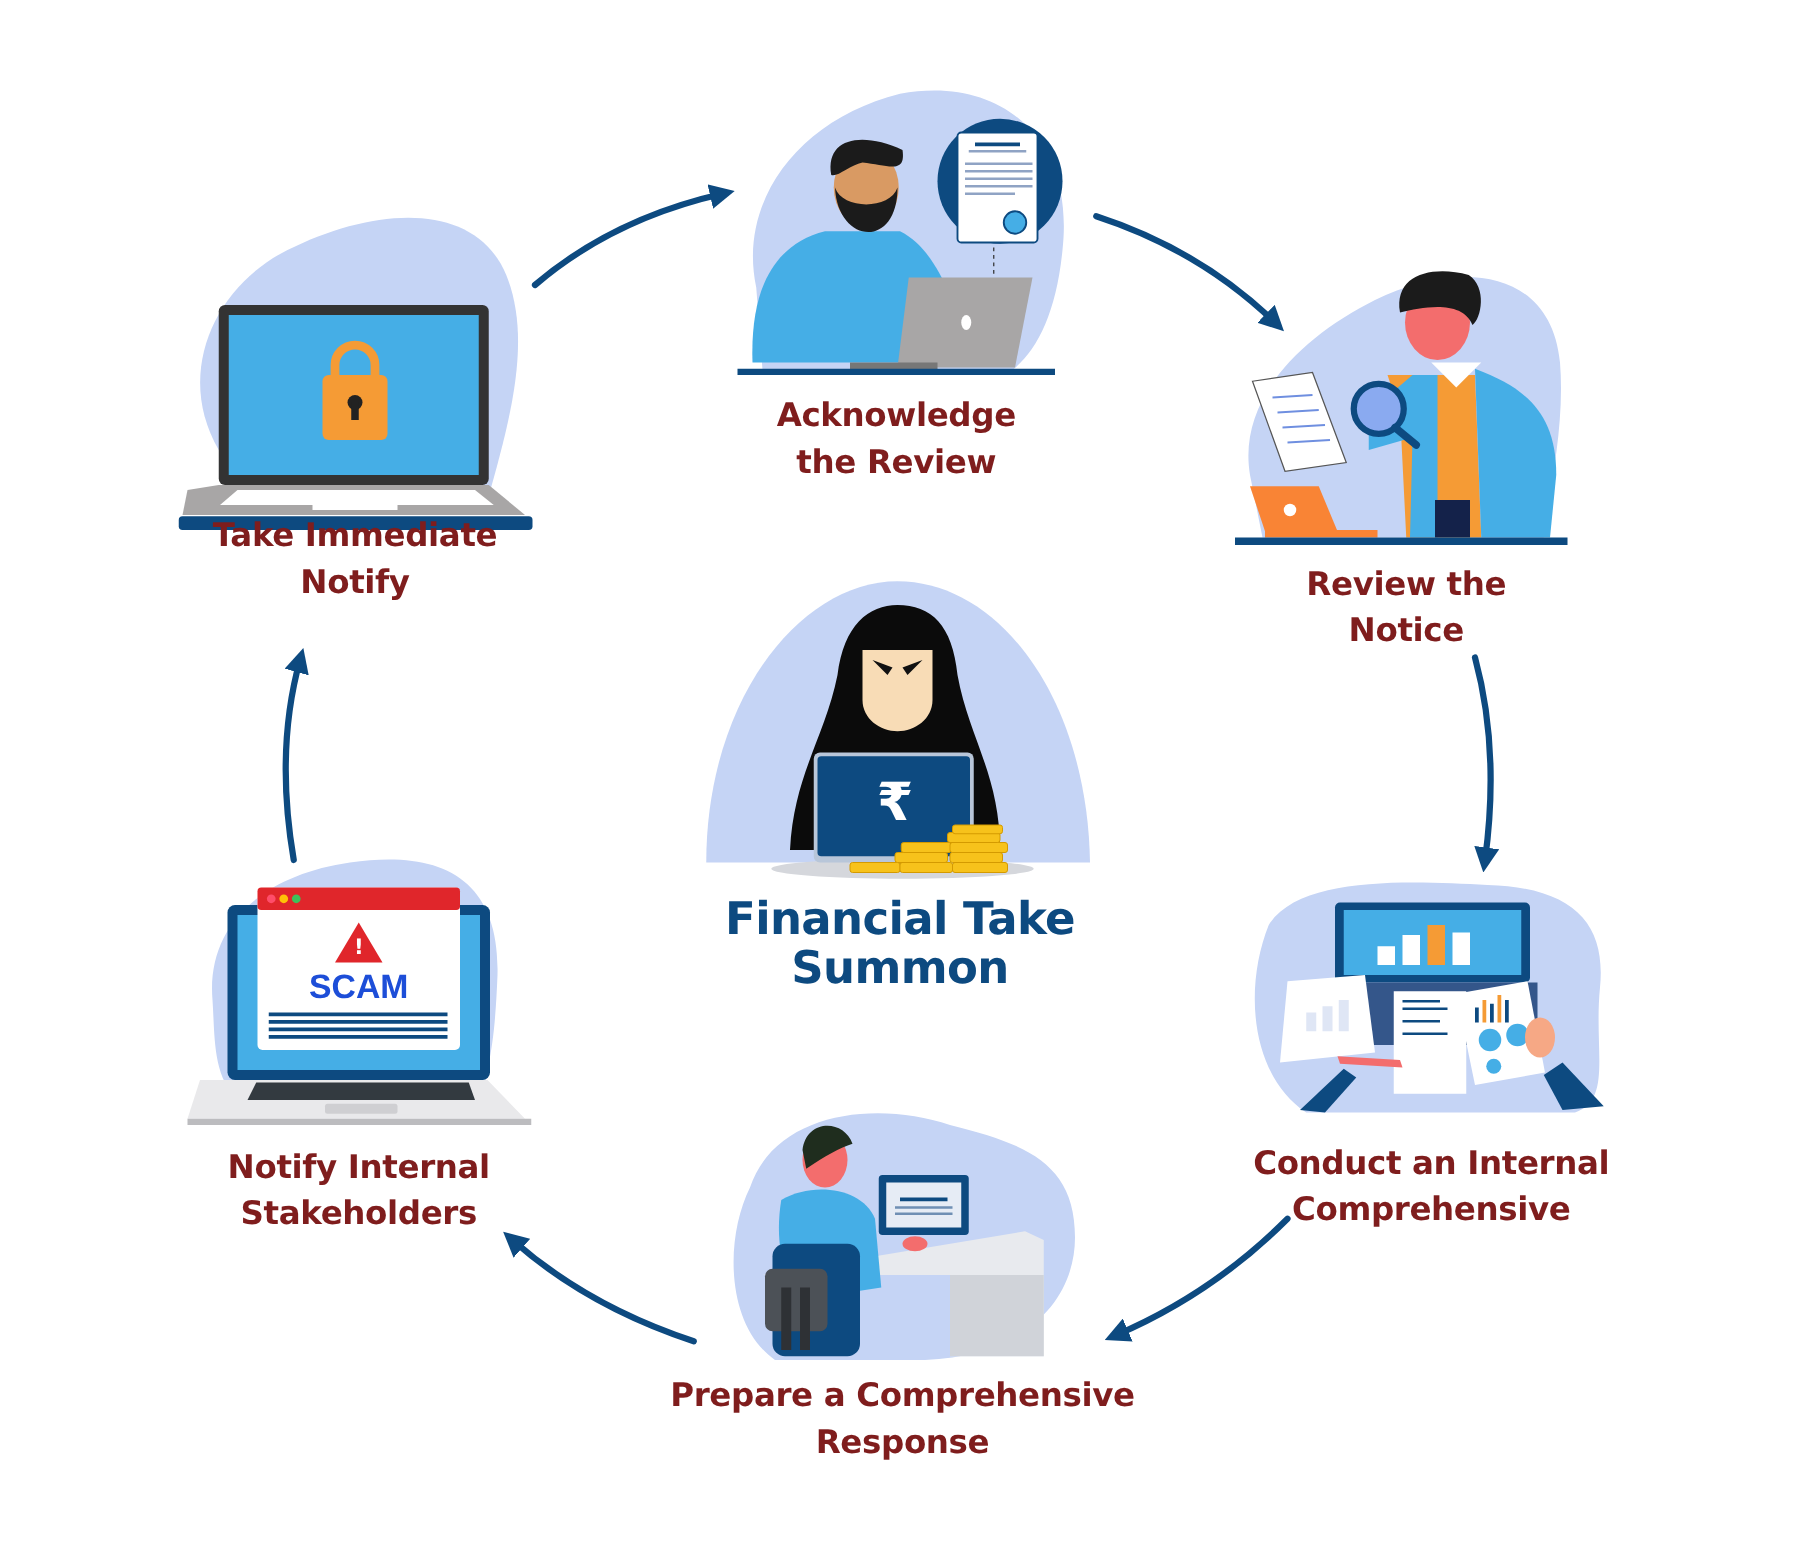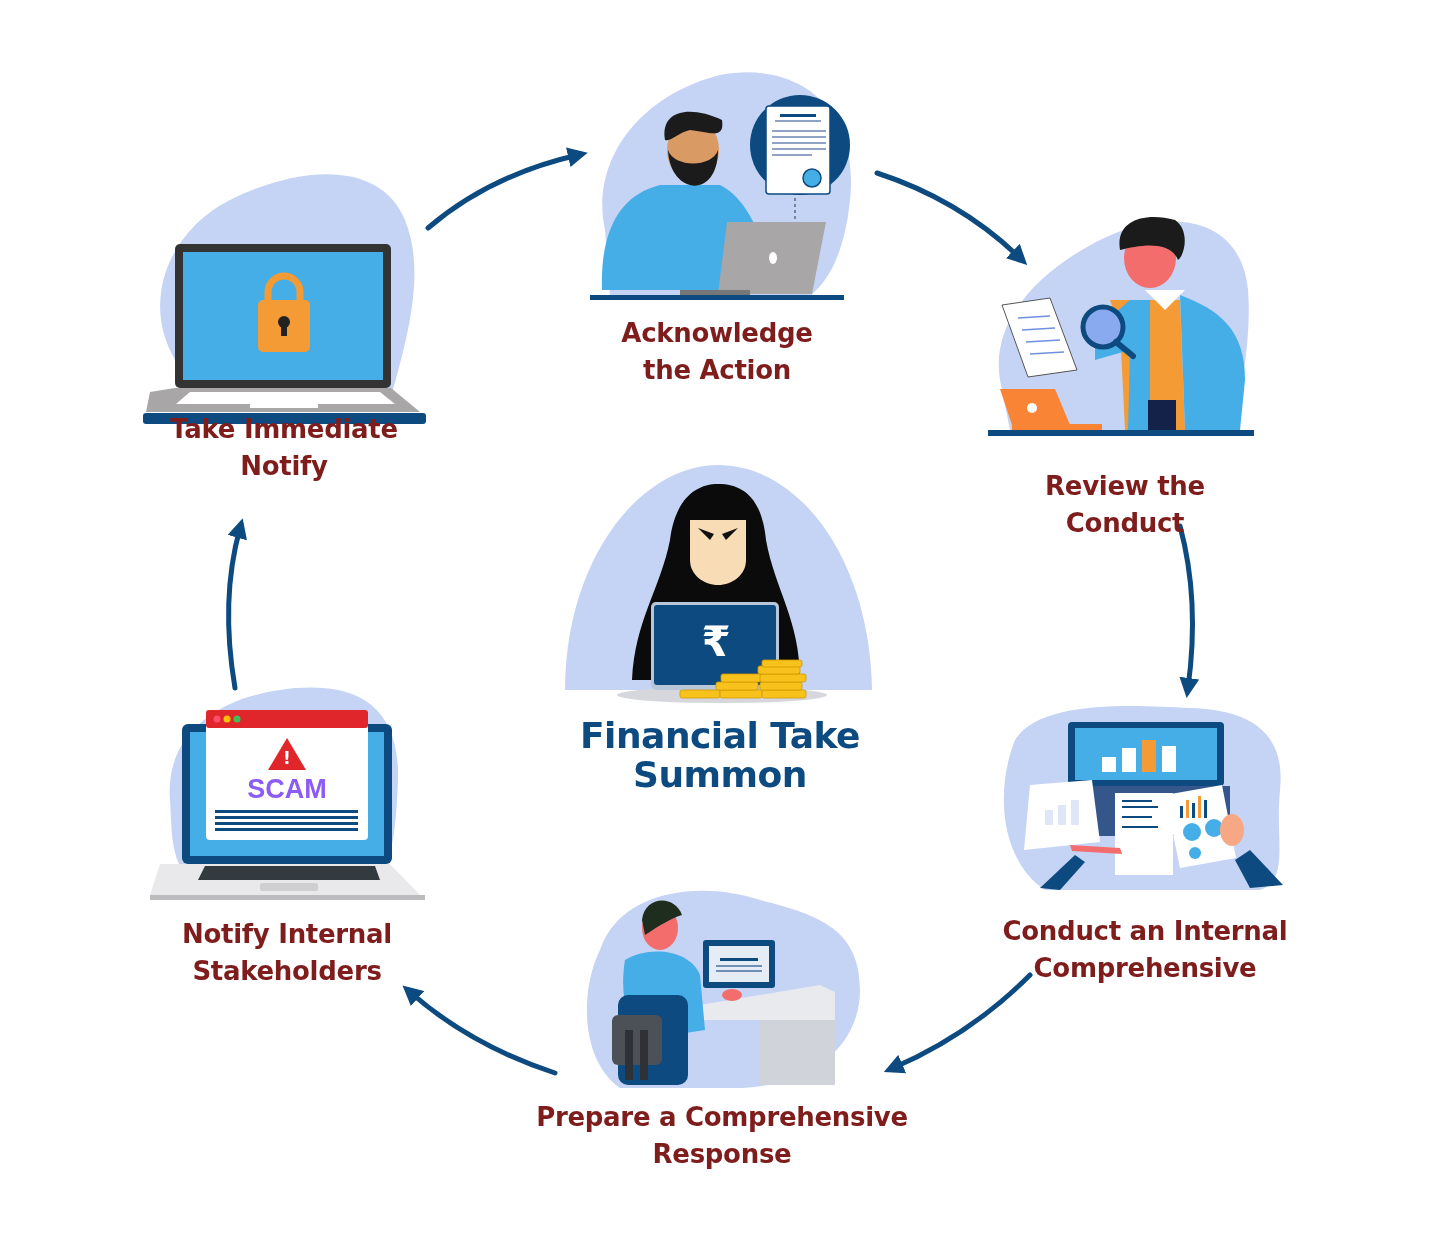--- a/index.html
+++ b/index.html
@@ -186,34 +186,34 @@
       <rect x="721" y="674" width="40" height="8" rx="2"></rect>
       <rect x="760" y="674" width="46" height="8" rx="2"></rect>
       <rect x="758" y="666" width="42" height="8" rx="2"></rect>
       <rect x="762" y="660" width="40" height="7" rx="2"></rect>
     </g>
   </g>
 </svg>
 
 <div style="position:absolute;left:694px;top:618px;width:44px;text-align:center;color:#ffffff;font-family:'DejaVu Sans',sans-serif;font-size:42px;font-weight:bold;line-height:48px;">₹</div>
 <div style="position:absolute;left:279px;top:748px;width:16px;text-align:center;color:#ffffff;font-family:'DejaVu Sans',sans-serif;font-size:17px;font-weight:bold;line-height:20px;">!</div>
-<div style="position:absolute;left:220px;top:774px;width:134px;text-align:center;color:#8b5cf6;font-family:'Liberation Sans',sans-serif;font-size:27px;font-weight:bold;line-height:30px;">SCAM</div>
+<div style="position:absolute;left:220px;top:774px;width:134px;text-align:center;color:#1d4ed8;font-family:'Liberation Sans',sans-serif;font-size:27px;font-weight:bold;line-height:30px;">SCAM</div>
 
 <div class="center-title">
   <span>Financial Take</span>
   <span>Summon</span>
 </div>
 
 <div class="label" style="left:567px;top:315px;width:300px;">
   <span>Acknowledge</span>
-  <span>the Action</span>
-</div>
-<div class="label" style="left:975px;top:468px;width:300px;">
+  <span>the Review</span>
+</div>
+<div class="label" style="left:975px;top:450px;width:300px;">
   <span>Review the</span>
-  <span>Conduct</span>
+  <span>Notice</span>
 </div>
 <div class="label" style="left:975px;top:913px;width:340px;">
   <span>Conduct an Internal</span>
   <span>Comprehensive</span>
 </div>
 <div class="label" style="left:137px;top:916px;width:300px;">
   <span>Notify Internal</span>
   <span>Stakeholders</span>
 </div>
 <div class="label" style="left:522px;top:1099px;width:400px;">

